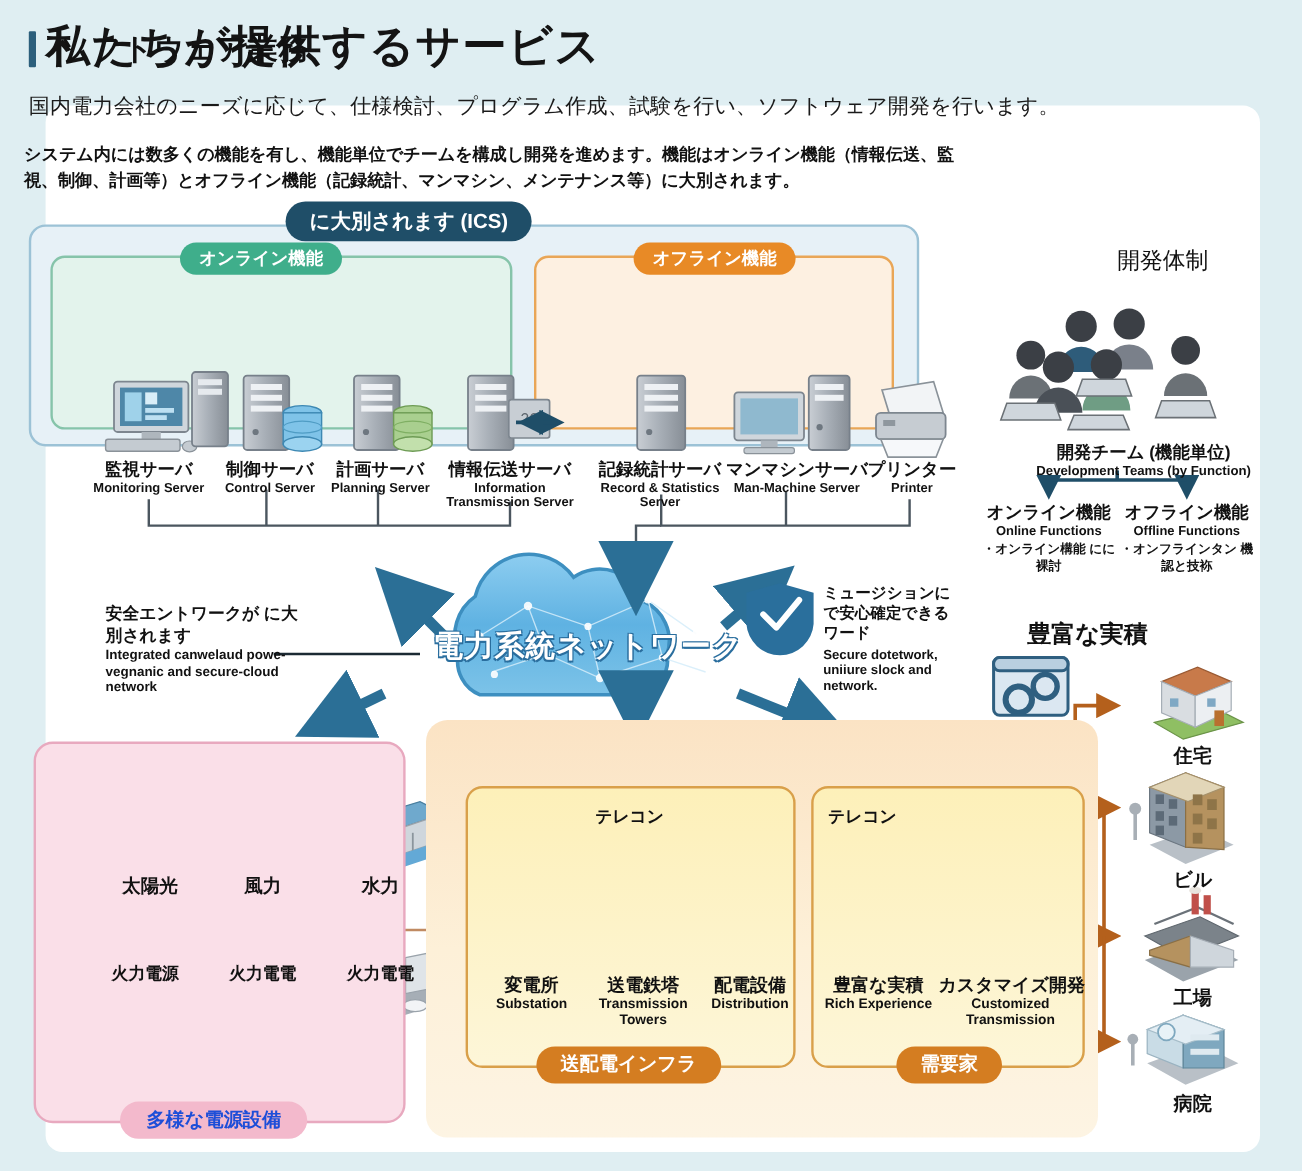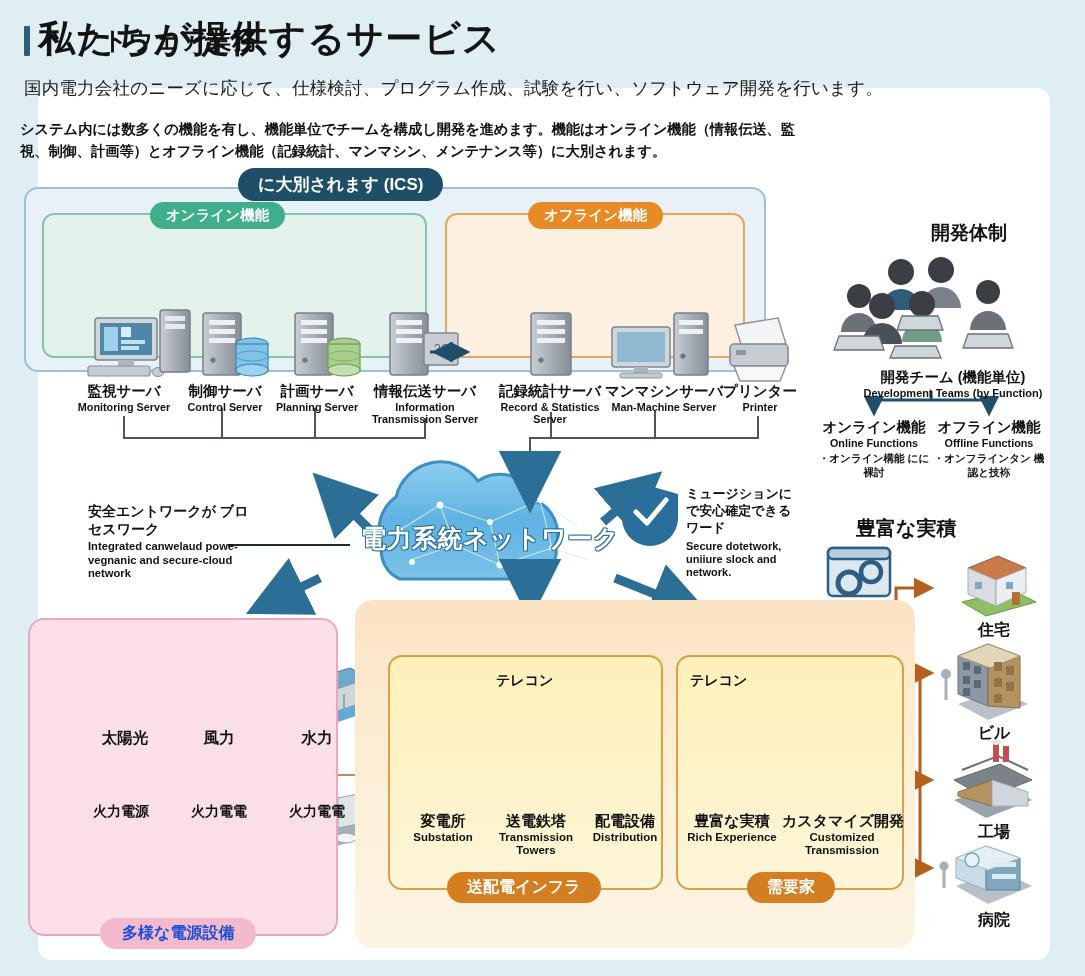--- a/index.html
+++ b/index.html
@@ -79,21 +79,21 @@
     font-size: 14.5px; font-weight: 700; white-space: nowrap; z-index: 6;
   }
   #online-pill { left: 150px; background: #3fae8b; }
   #offline-pill { left: 528px; background: #e88a26; }
 
   .srv { position: absolute; text-align: center; }
   .srv .jp { font-size: 14.5px; font-weight: 700; white-space: nowrap; }
   .srv .en { font-size: 10.8px; font-weight: 700; line-height: 1.15; }
 
   
-  #dev-title { position: absolute; left: 886px; top: 220px; font-size: 19px; font-weight: 700; padding-left: 45px; }
+  #dev-title { position: absolute; left: 886px; top: 204px; font-size: 19px; font-weight: 400; padding-left: 45px; }
   #dev-team-jp { position: absolute; left: 838px; top: 368px; width: 230px; text-align: center;
                  font-size: 14.5px; font-weight: 700; }
   #dev-team-en { position: absolute; left: 838px; top: 387px; width: 230px; text-align: center;
                  font-size: 11px; font-weight: 700; }
   .dev-col { position: absolute; top: 418px; width: 112px; text-align: center; }
   #dev-col-online { left: 818px; }
   #dev-col-offline { left: 933px; }
   .dev-col .jp { font-size: 14.5px; font-weight: 700; }
   .dev-col .en { font-size: 10.8px; font-weight: 700; }
   .dev-col .bullet { font-size: 10.6px; font-weight: 700; line-height: 1.3; margin-top: 3px; }
@@ -676,21 +676,21 @@
   <div class="bullet">・オンフラインタン
 機認と技袮</div>
 </div>
 
 <div id="cloud-wrap">
   <div id="cloud-label">電力系統ネットワーク</div>
 </div>
 
 <div id="note-left">
   <div class="jp">安全エントワークが
-ブロセスワーク</div>
+に大別されます</div>
   <div class="en">Integrated canwelaud powe-vegnanic and secure-cloud network</div>
 </div>
 <div id="note-right">
   <div class="jp">ミュージションに
 で安心確定できる
 ワード</div>
   <div class="en">Secure dotetwork, uniiure slock and network.</div>
 </div>
 
 <div id="features-title">豊富な実積</div>

